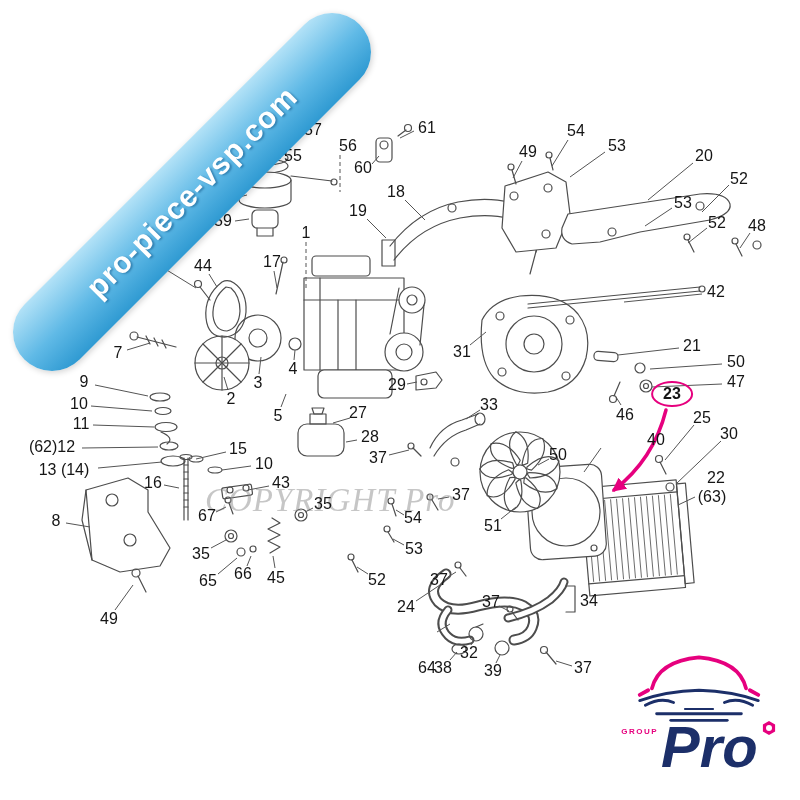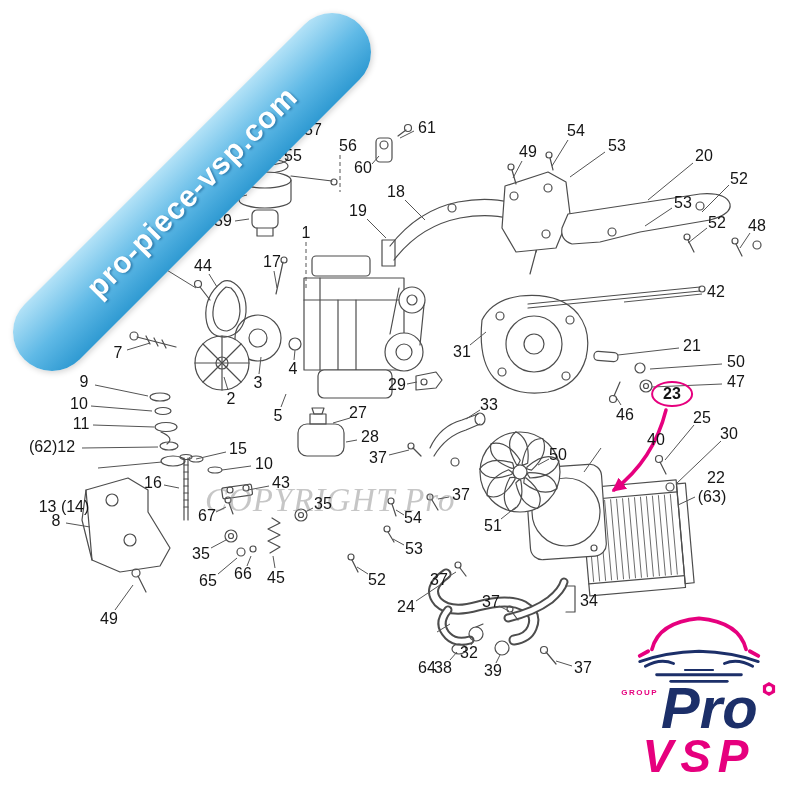--- a/index.html
+++ b/index.html
@@ -426,21 +426,21 @@
       <span class="part-label" style="left: 397px; top: 385px;">29</span>
       <span class="part-label" style="left: 258px; top: 383px;">3</span>
       <span class="part-label" style="left: 293px; top: 369px;">4</span>
       <span class="part-label" style="left: 231px; top: 399px;">2</span>
       <span class="part-label" style="left: 736px; top: 382px;">47</span>
       <span class="part-label" style="left: 625px; top: 415px;">46</span>
       <span class="part-label" style="left: 84px; top: 382px;">9</span>
       <span class="part-label" style="left: 79px; top: 404px;">10</span>
       <span class="part-label" style="left: 81px; top: 424px;">11</span>
       <span class="part-label" style="left: 52px; top: 447px;">(62)12</span>
-      <span class="part-label" style="left: 64px; top: 470px; margin-top: 37px;">13 (14)</span>
+      <span class="part-label" style="left: 64px; top: 470px;">13 (14)</span>
       <span class="part-label" style="left: 278px; top: 416px;">5</span>
       <span class="part-label" style="left: 358px; top: 413px;">27</span>
       <span class="part-label" style="left: 370px; top: 437px;">28</span>
       <span class="part-label" style="left: 489px; top: 405px;">33</span>
       <span class="part-label" style="left: 378px; top: 458px;">37</span>
       <span class="part-label" style="left: 608px; top: 440px; margin-left: 48px;">40</span>
       <span class="part-label" style="left: 702px; top: 418px;">25</span>
       <span class="part-label" style="left: 729px; top: 434px;">30</span>
       <span class="part-label" style="left: 558px; top: 455px;">50</span>
       <span class="part-label" style="left: 716px; top: 478px;">22</span>
@@ -492,16 +492,15 @@
     <div class="logo-row1">
       <span class="logo-group">GROUP</span>
       <span class="logo-pro">Pro</span>
       <span class="logo-hex">
         <svg width="16" height="16" viewBox="0 0 16 16">
           <polygon class="accent-fill" points="8,1 14.1,4.5 14.1,11.5 8,15 1.9,11.5 1.9,4.5" fill="#e6007e"></polygon>
           <circle cx="8" cy="8" r="3" fill="#ffffff"></circle>
         </svg>
       </span>
     </div>
-    <div class="logo-vsp">VSP</div>
   </div>
 
 </div>
 
 </body></html>

